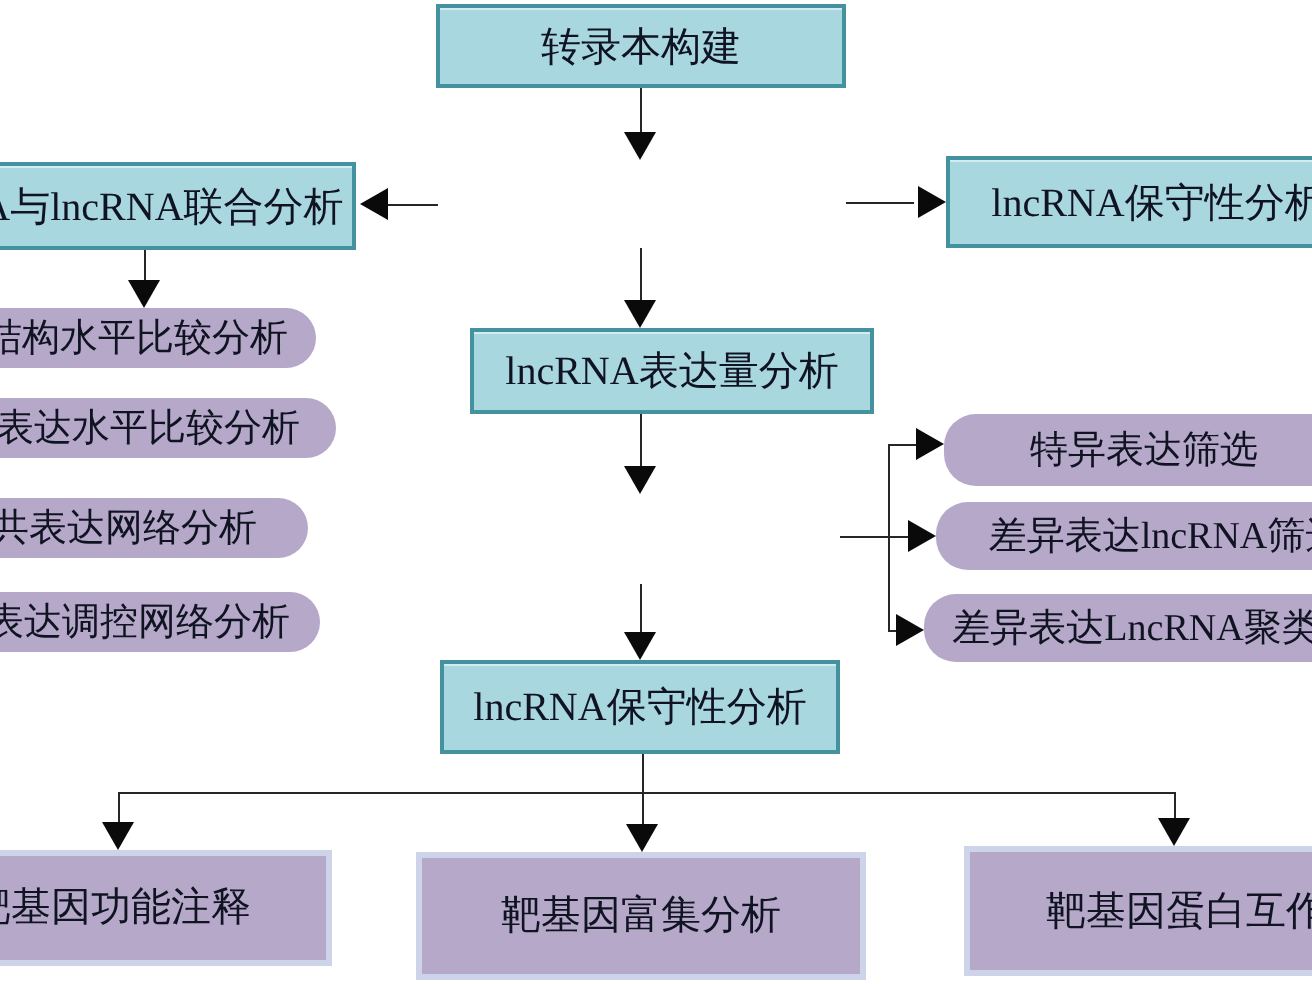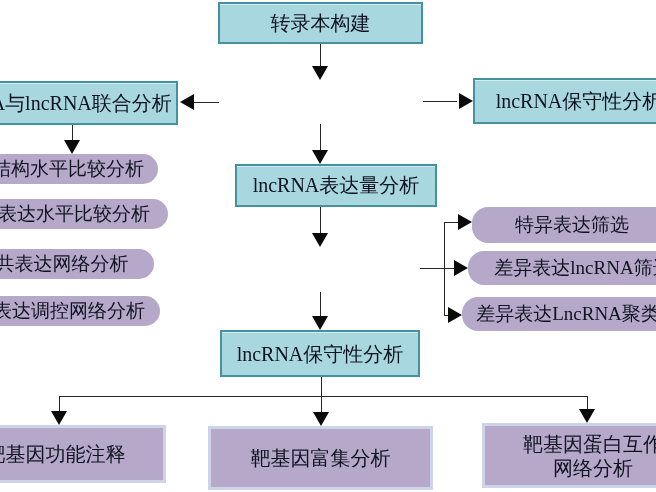--- a/index.html
+++ b/index.html
@@ -64,21 +64,20 @@
   <div class="node pill" style="left:462px;top:297px;width:250px;height:34px;">差异表达LncRNA聚类分析</div>
 
   <div class="node bottom-box" style="left:-55px;top:425px;width:221px;height:58px;">靶基因功能注释</div>
 
   <div class="node bottom-box" style="left:208px;top:426px;width:225px;height:64px;">
     <div>靶基因富集分析</div>
   </div>
 
   <div class="node bottom-box" style="left:482px;top:423px;width:222px;height:65px;">
     <div>靶基因蛋白互作</div>
-    <div>网络分析</div>
   </div>
 
   <div class="line" style="left:320px;top:44px;width:1px;height:24px;"></div>
   <div class="ah ah-down" style="left:312px;top:66px;"></div>
 
   <div class="line" style="left:320px;top:124px;width:1px;height:28px;"></div>
   <div class="ah ah-down" style="left:312px;top:150px;"></div>
 
   <div class="line" style="left:320px;top:207px;width:1px;height:27px;"></div>
   <div class="ah ah-down" style="left:312px;top:233px;"></div>

